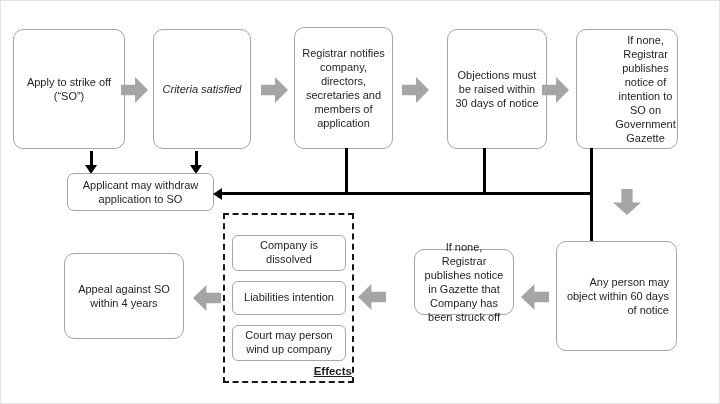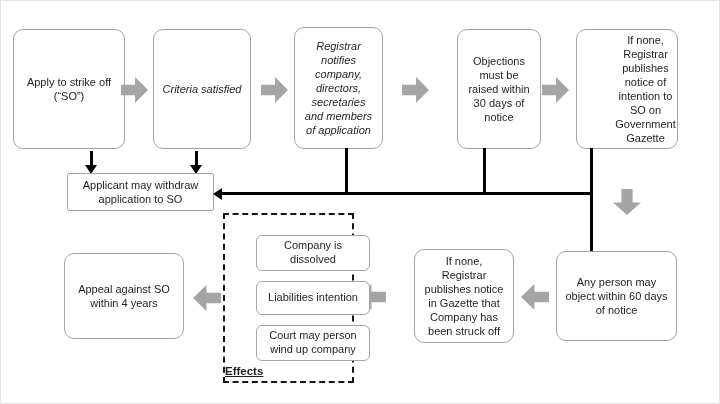--- a/index.html
+++ b/index.html
@@ -8,56 +8,56 @@
     border:1px solid #e4e4e4; box-sizing:border-box; overflow:hidden;
     font-family:"Liberation Sans", "DejaVu Sans", sans-serif;
     color:var(--text-color,#1f1f1f);
   }
   .node {
     position:absolute; box-sizing:border-box;
     border:1.6px solid var(--box-border,#a6a6a6); border-radius:10px;
     background:#ffffff; display:flex; align-items:center; justify-content:center;
     text-align:center; font-size:11px; line-height:1.28; padding:4px 7px;
   }
-  .node.small-radius { border-radius:2px;justify-content:flex-end; }
+  .node.small-radius { border-radius:7px;justify-content:flex-end; }
   .blockarrow { position:absolute; background:var(--block-arrow,#a5a5a5); }
   .blockarrow.right { clip-path:polygon(0 30%, 52% 30%, 52% 0, 100% 50%, 52% 100%, 52% 70%, 0 70%); }
   .blockarrow.left  { clip-path:polygon(100% 30%, 48% 30%, 48% 0, 0 50%, 48% 100%, 48% 70%, 100% 70%); }
   .blockarrow.down  { clip-path:polygon(30% 0, 70% 0, 70% 52%, 100% 52%, 50% 100%, 0 52%, 30% 52%); }
   .cline { position:absolute; background:var(--connector,#000000); }
   .ahead { position:absolute; width:0; height:0; }
   .ahead.down { border-left:6px solid transparent; border-right:6px solid transparent; border-top:9px solid var(--connector,#000000); }
   .ahead.left { border-top:6px solid transparent; border-bottom:6px solid transparent; border-right:9px solid var(--connector,#000000); }
   .dashed-group { position:absolute; box-sizing:border-box; border:2.5px dashed #161616; background:#ffffff; }
   .inner-node {
     position:absolute; left:7px; width:114px; box-sizing:border-box;
     border:1.5px solid var(--box-border,#a6a6a6); border-radius:6px; background:#ffffff;
     display:flex; align-items:center; justify-content:center; text-align:center;
-    font-size:11px; line-height:1.25; padding:2px 6px;margin-left:24px;
+    font-size:11px; line-height:1.25; padding:2px 6px;
   }
   .effects-label {
-    position:absolute; left:0; right:0; bottom:4px; text-align:left;
+    position:absolute; left:0; right:0; bottom:4px; text-align:right;
     font-weight:bold; text-decoration:underline; font-size:11.5px;
   }
 </style>
 </head>
 <body>
 
 <div class="canvas">
 
   <div class="node" style="left:12px; top:28px; width:112px; height:120px;">
     <span>Apply to strike off (“SO”)</span>
   </div>
   <div class="node" style="left:152px; top:28px; width:98px; height:120px;font-style:italic;">
     <span>Criteria satisfied</span>
   </div>
-  <div class="node" style="left:293px; top:26px; width:89px; height:122px;font-style:italic;">
+  <div class="node" style="left:293px; top:26px; width:99px; height:122px;">
     <span>Registrar notifies company, directors, secretaries and members of application</span>
   </div>
-  <div class="node" style="left:456px; top:28px; width:84px; height:120px;text-align:center;">
+  <div class="node" style="left:446px; top:28px; width:100px; height:120px;text-align:center;">
     <span>Objections must be raised within 30 days of notice</span>
   </div>
   <div class="node" style="left:575px; top:28px; width:102px; height:120px;padding-left:44px;">
     <span>If none, Registrar publishes notice of intention to SO on Government Gazette</span>
   </div>
 
   <div class="blockarrow right" style="left:120px; top:76px; width:27px; height:26px;"></div>
   <div class="blockarrow right" style="left:260px; top:76px; width:27px; height:26px;"></div>
   <div class="blockarrow right" style="left:401px; top:76px; width:27px; height:26px;"></div>
   <div class="blockarrow right" style="left:541px; top:76px; width:27px; height:26px;"></div>
@@ -72,25 +72,25 @@
   </div>
 
   <div class="cline" style="left:344px; top:147px; width:3px; height:46px;"></div>
   <div class="cline" style="left:482px; top:147px; width:3px; height:46px;"></div>
   <div class="cline" style="left:589px; top:147px; width:3px; height:105px;"></div>
   <div class="cline" style="left:221px; top:191px; width:371px; height:3px;"></div>
   <div class="ahead left" style="left:212px; top:187px;"></div>
 
   <div class="blockarrow down" style="left:612px; top:188px; width:28px; height:26px;"></div>
 
-  <div class="node" style="left:555px; top:250px; width:121px; height:90px;">
+  <div class="node" style="left:555px; top:240px; width:121px; height:110px;text-align:right;">
     <span>Any person may object within 60 days of notice</span>
   </div>
   <div class="blockarrow left" style="left:520px; top:283px; width:28px; height:26px;"></div>
-  <div class="node" style="left:413px; top:248px; width:100px; height:94px;">
+  <div class="node" style="left:413px; top:248px; width:100px; height:66px;">
     <span>If none, Registrar publishes notice in Gazette that Company has been struck off</span>
   </div>
   <div class="blockarrow left" style="left:357px; top:283px; width:28px; height:26px;"></div>
 
   <div class="dashed-group" style="left:222px; top:212px; width:131px; height:170px;">
     <div class="inner-node" style="top:20px; height:36px;">
       <span>Company is dissolved</span>
     </div>
     <div class="inner-node" style="top:66px; height:34px;">
       <span>Liabilities intention</span>

